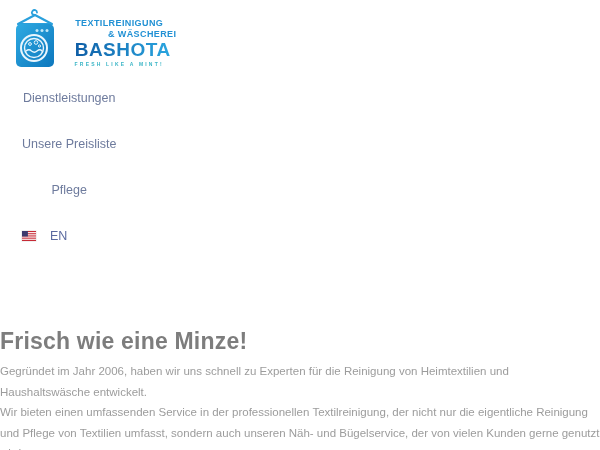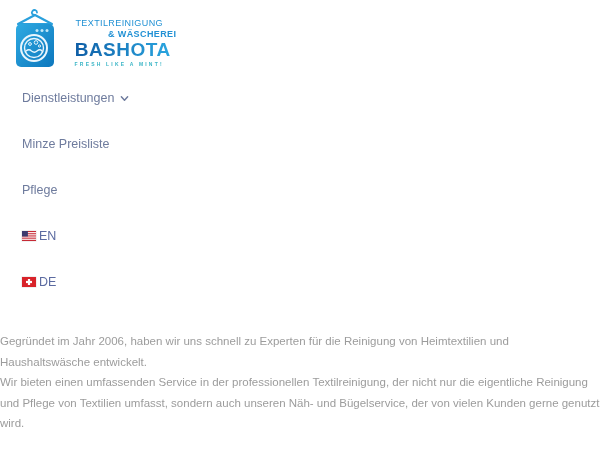--- a/index.html
+++ b/index.html
@@ -4,43 +4,43 @@
 <style>
   * { margin:0; padding:0; box-sizing:border-box; }
   html,body { width:600px; height:450px; background:#ffffff; overflow:hidden;
               font-family:"Liberation Sans", sans-serif; }
   .page { position:relative; width:600px; height:450px; background:#ffffff; }
 
   
   .logo { position:absolute; top:7px; left:13px; display:flex; align-items:flex-end; gap:5px; cursor:pointer; }
   .logo-icon { width:44px; height:62px; position:relative; }
   .logo-text { display:flex; flex-direction:column; align-items:center; padding-bottom:2px; }
-  .logo-line1 { font-size:9px; font-weight:normal; color:#2191d4; letter-spacing:.4px; line-height:11px; }
+  .logo-line1 { font-size:9px; font-weight:bold; color:#2191d4; letter-spacing:.4px; line-height:11px; }
   .logo-line2 { font-size:9px; font-weight:bold; color:#2191d4; letter-spacing:.4px; line-height:11px;margin-left:46px; }
   .logo-brand { font-size:19px; font-weight:bold; line-height:20px; letter-spacing:.5px;
                 color:#1470b4;
                 background:linear-gradient(90deg,#0f5ea6,#2aa6e0);
                 -webkit-background-clip:text; background-clip:text;margin-left:7px;
                 -webkit-text-fill-color:transparent; }
   .logo-tagline { font-size:5px; font-weight:bold; color:#3ab5c6; letter-spacing:2.2px; margin-top:1px; white-space:nowrap; }
 
   
   .nav { position:absolute; top:91px; left:22px; }
   .nav-item { display:flex; align-items:center; gap:6px; height:13px; margin-bottom:33px;
-              font-size:12.5px; color:#6e7b9d; cursor:pointer; white-space:nowrap; }
+              font-size:12.5px; color:#6e7b9d; cursor:pointer; white-space:nowrap;flex-direction:column; }
   .chev { width:9px; height:9px; margin-top:2px; }
-  .lang-row { display:flex; align-items:center; gap:3px; height:13px; margin-bottom:33px;
+  .lang-row { display:flex; align-items:center; gap:14px; height:13px; margin-bottom:33px;
               font-size:12.5px; color:#5b6aa0; cursor:pointer; }
   .flag { width:14px; height:10px; display:inline-block; flex:0 0 auto; box-shadow:0 0 0 .5px rgba(0,0,0,.12); }
 
   
   .content { position:absolute; top:330px; left:0; width:600px; }
   .content h1 { font-size:23px; font-weight:bold; color:#7d7d7d; line-height:23px; letter-spacing:.2px; }
   .content p { font-size:11.5px; color:#9c9c9c; line-height:20.5px; }
-  .content .p1 { margin-top:1px; }
+  .content .p1 { margin-top:8px; }
   .content .p2 { margin-top:0; }
 </style>
 </head>
 <body>
 
 <div class="page">
 
   <div class="logo">
     <div class="logo-icon">
       <svg width="44" height="62" viewBox="0 0 44 62" xmlns="http://www.w3.org/2000/svg">
@@ -80,49 +80,42 @@
   </div>
 
   <nav class="nav">
     <div class="nav-item">
       <span>Dienstleistungen</span>
       <svg class="chev" viewBox="0 0 10 10">
         <polyline points="1.5,3 5,7 8.5,3" fill="none" stroke="#6e7b9d" stroke-width="1.6" stroke-linecap="round" stroke-linejoin="round"></polyline>
       </svg>
     </div>
     <div class="nav-item">
-      <span>Minze Preisliste</span>
+      <span>Unsere Preisliste</span>
     </div>
     <div class="nav-item">
       <span>Pflege</span>
     </div>
 
     <div class="lang-row">
       <svg class="flag" viewBox="0 0 19 10" preserveAspectRatio="none">
         <rect width="19" height="10" fill="#ffffff"></rect>
         <g fill="#c62a35">
           <rect y="0" width="19" height="1.1"></rect>
             <rect y="2.2" width="19" height="1.1"></rect>
           <rect y="4.4" width="19" height="1.1"></rect>
             <rect y="6.6" width="19" height="1.1"></rect>
           <rect y="8.8" width="19" height="1.2"></rect>
         </g>
         <rect width="8" height="5.5" fill="#3c3b6e"></rect>
       </svg>
       <span>EN</span>
     </div>
 
-    <div class="lang-row">
-      <svg class="flag" viewBox="0 0 14 10" preserveAspectRatio="none">
-        <rect width="14" height="10" fill="#d8232a"></rect>
-        <rect x="5.9" y="2" width="2.2" height="6" fill="#ffffff"></rect>
-        <rect x="4" y="3.9" width="6" height="2.2" fill="#ffffff"></rect>
-      </svg>
-      <span>DE</span>
-    </div>
   </nav>
 
   <section class="content">
+    <h1>Frisch wie eine Minze!</h1>
     <p class="p1">Gegründet im Jahr 2006, haben wir uns schnell zu Experten für die Reinigung von Heimtextilien und Haushaltswäsche entwickelt.</p>
     <p class="p2">Wir bieten einen umfassenden Service in der professionellen Textilreinigung, der nicht nur die eigentliche Reinigung und Pflege von Textilien umfasst, sondern auch unseren Näh- und Bügelservice, der von vielen Kunden gerne genutzt wird.</p>
   </section>
 
 </div>
 
 </body></html>

